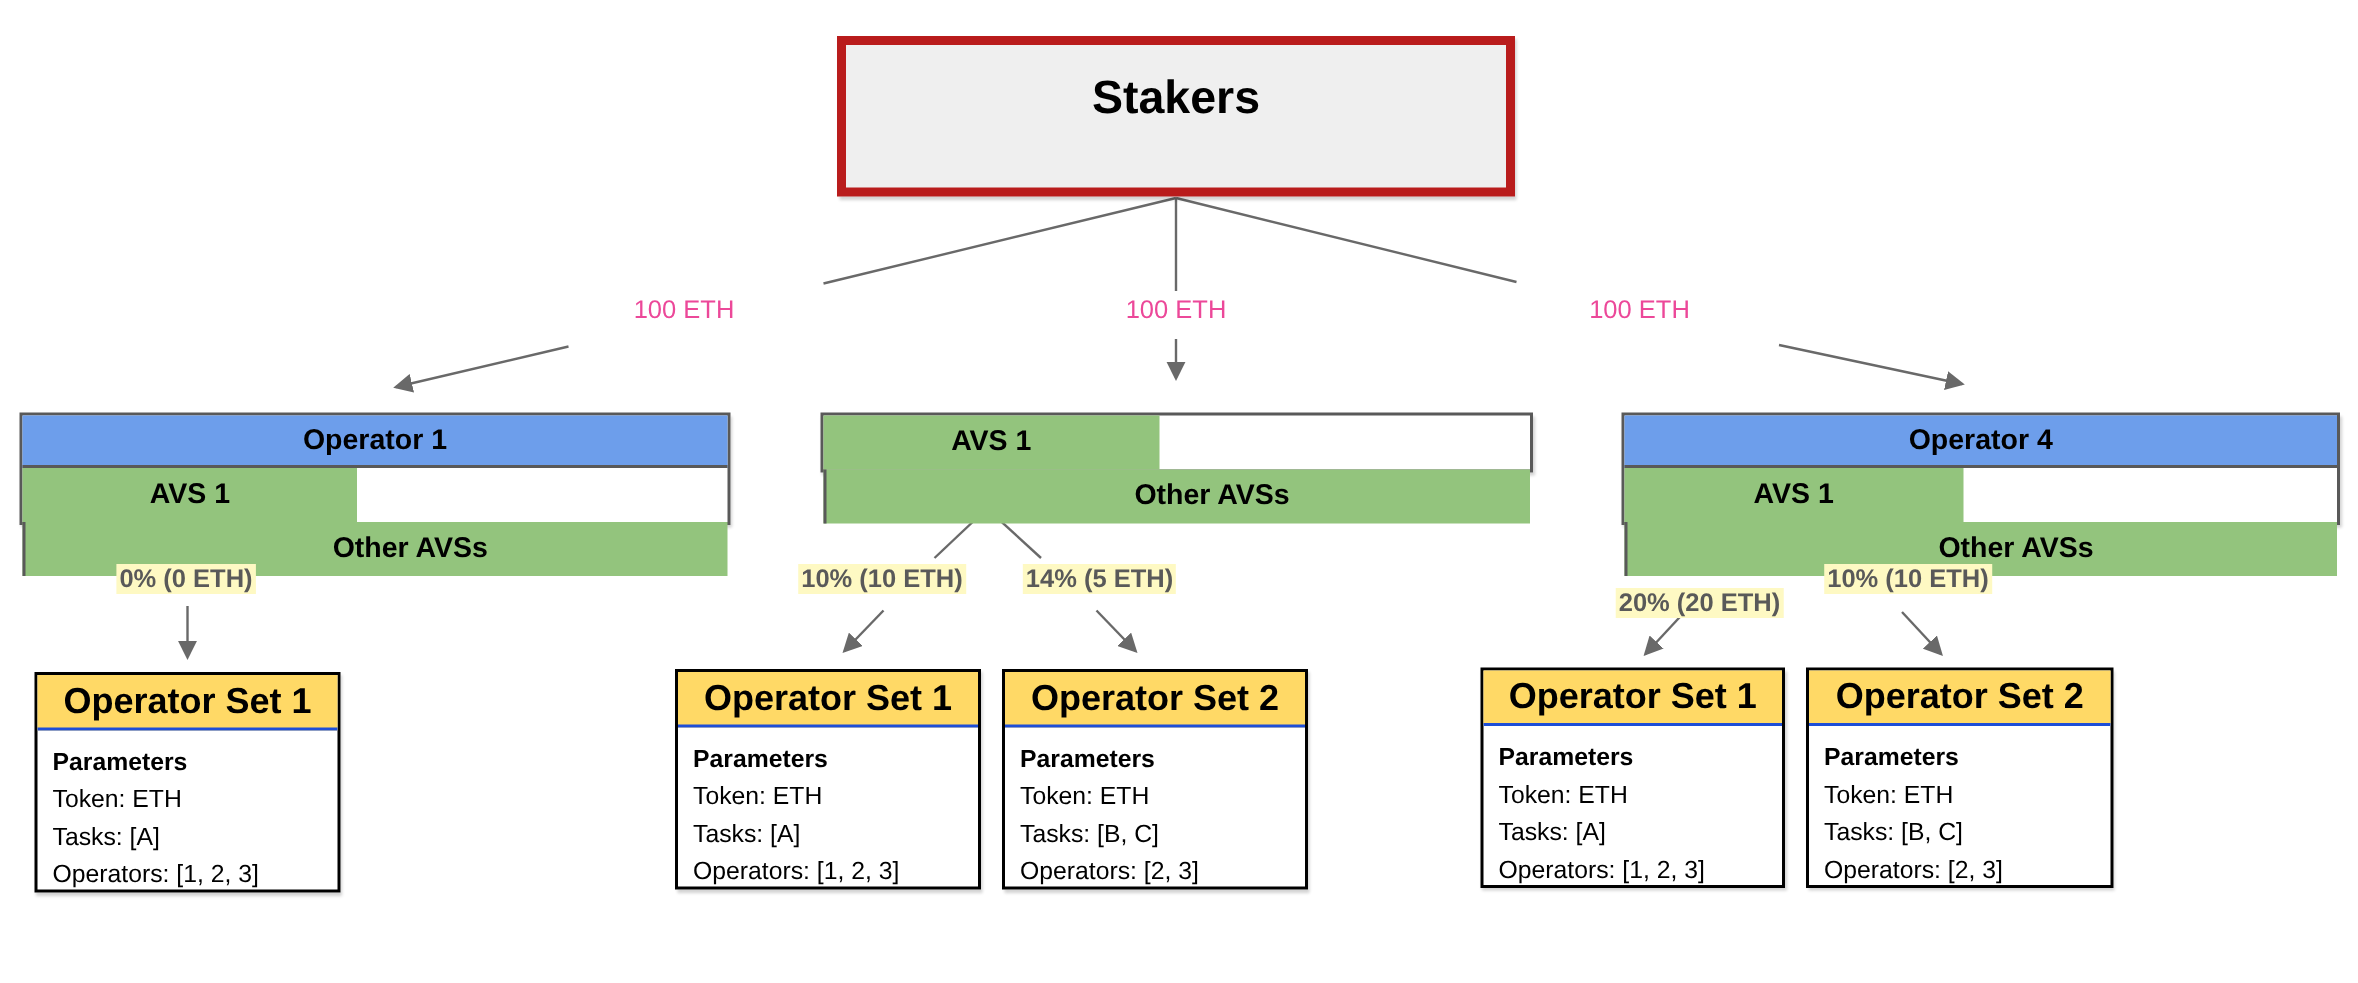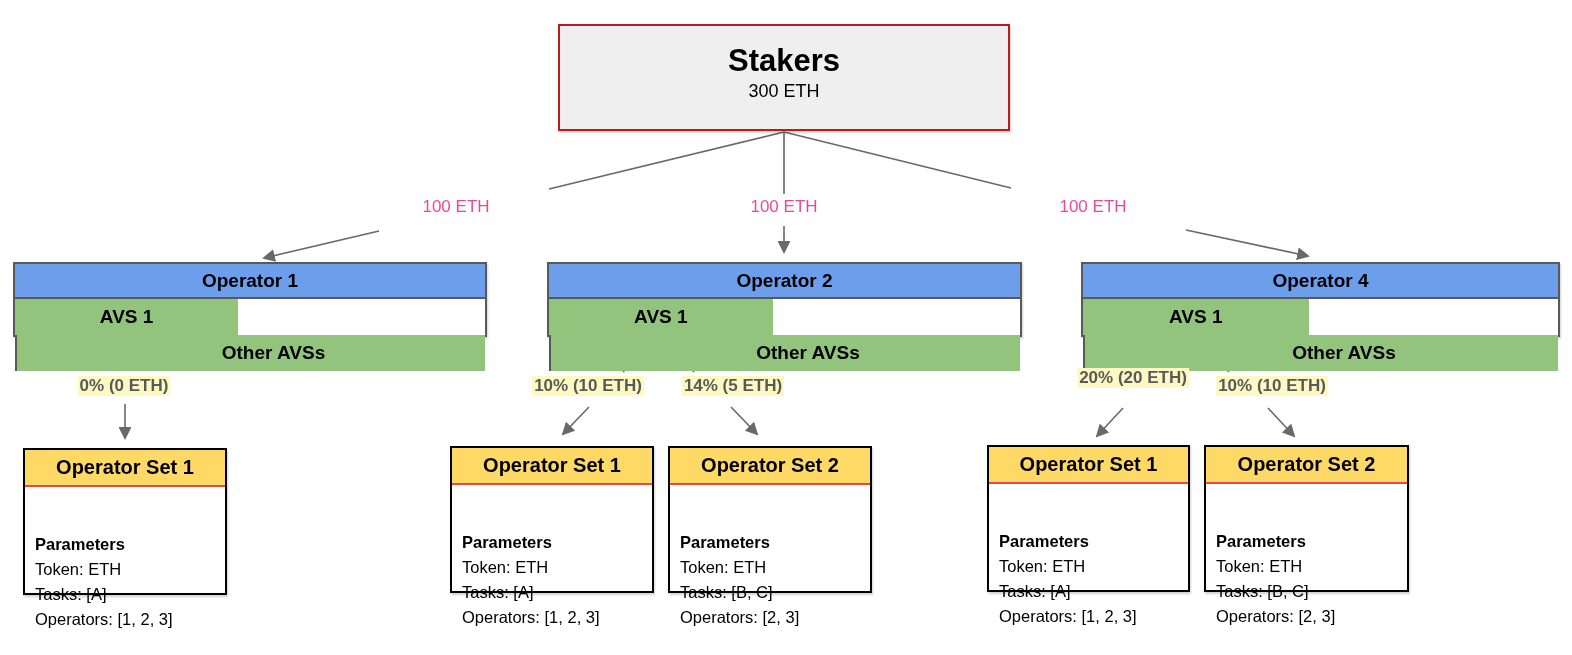--- a/index.html
+++ b/index.html
@@ -11,30 +11,30 @@
     color: #000;
     overflow: hidden;
   }
   svg.edges { position:absolute; left:0; top:0; width:1572px; height:655px; pointer-events:none; }
   svg.edges line { stroke: var(--line-gray, #696969); stroke-width: 1.6; }
 
   
   .stakers {
     position:absolute; left:558px; top:24px; width:452px; height:107px;
     background: var(--stakers-gray, #efefef);
-    border: 2px solid #b91c1c; box-sizing: border-box;
+    border: 6px solid #b91c1c; box-sizing: border-box;
     text-align:center;
     box-shadow: 1px 2px 2px rgba(0,0,0,0.18);
   }
   .stakers-title { font-size:31px; font-weight:bold; margin-top:17px; line-height:36px; }
   .stakers-amount { font-size:18px; line-height:24px; }
 
   
   .operator {
-    position:absolute; top:262px;
+    position:absolute; top:275px;
     border: 2px solid var(--border-dark, #595959); box-sizing: border-box;
     background:#fff;
     box-shadow: 1px 2px 2px rgba(0,0,0,0.18);
   }
   .op-title {
     background: var(--operator-blue, #6d9eeb);
     height:33px; line-height:33px;
     border-bottom: 2px solid var(--border-dark, #595959);
     text-align:center; font-size:19px; font-weight:bold;
   }
@@ -59,24 +59,24 @@
   }
 
   
   .opset {
     position:absolute; height:147px;
     background:#fff; border:2px solid #000; box-sizing:border-box;
     box-shadow: 1px 2px 2px rgba(0,0,0,0.18);
   }
   .opset-title {
     background: var(--set-yellow, #ffd966);
-    height:35px; line-height:35px; border-bottom:2px solid #ef4444;
-    text-align:center; font-size:20px; font-weight:bold;
-  }
-  .opset-body { padding:9px 10px 0; font-size:16.5px; line-height:25px;margin-top:36px; }
+    height:35px; line-height:35px; border-bottom:2px solid #1d4ed8;
+    text-align:center; font-size:24px; font-weight:bold;
+  }
+  .opset-body { padding:9px 10px 0; font-size:16.5px; line-height:25px; }
   .opset-heading { font-weight:bold; }
 </style>
 </head>
 <body>
 
 <div class="canvas">
 
   <svg class="edges" viewBox="0 0 1572 655">
     <defs>
       <marker id="arrow" viewBox="0 0 10 10" refX="8.5" refY="5" markerWidth="8" markerHeight="8" orient="auto-start-reverse">
@@ -116,55 +116,53 @@
       <line x1="1123" y1="408" x2="1097" y2="436" marker-end="url(#arrow)"></line>
     </g>
     <g>
       <line x1="1194" y1="339" x2="1229" y2="372"></line>
       <line x1="1268" y1="408" x2="1294" y2="436" marker-end="url(#arrow)"></line>
     </g>
   </svg>
 
   <div class="stakers">
     <div class="stakers-title">Stakers</div>
-    <div class="stakers-amount">300 ETH</div>
   </div>
 
   <div class="edge-label" style="left:456px; top:197px;">100 ETH</div>
   <div class="edge-label" style="left:784px; top:197px;">100 ETH</div>
   <div class="edge-label" style="left:1093px; top:197px;">100 ETH</div>
 
   <div class="operator" style="left:13px; width:474px;">
     <div class="op-title">Operator 1</div>
     <div class="op-row">
       <div class="avs-cell first">AVS 1</div>
       <div class="avs-cell other">Other AVSs</div>
     </div>
   </div>
 
   <div class="operator" style="left:547px; width:475px;">
-    <div class="op-title">Operator 2</div>
     <div class="op-row">
       <div class="avs-cell first">AVS 1</div>
       <div class="avs-cell other">Other AVSs</div>
     </div>
   </div>
 
   <div class="operator" style="left:1081px; width:479px;">
     <div class="op-title">Operator 4</div>
     <div class="op-row">
       <div class="avs-cell first">AVS 1</div>
       <div class="avs-cell other">Other AVSs</div>
     </div>
   </div>
 
   <div class="alloc-label" style="left:124px; top:376px;">0% (0 ETH)</div>
   <div class="alloc-label" style="left:588px; top:376px;">10% (10 ETH)</div>
   <div class="alloc-label" style="left:733px; top:376px;">14% (5 ETH)</div>
-  <div class="alloc-label" style="left:1133px; top:368px;">20% (20 ETH)</div>
+  <div class="alloc-label" style="left:1133px; top:392px;">20% (20 ETH)</div>
   <div class="alloc-label" style="left:1272px; top:376px;">10% (10 ETH)</div>
 
   <div class="opset" style="left:23px; top:448px; width:204px;">
     <div class="opset-title">Operator Set 1</div>
     <div class="opset-body">
       <div class="opset-heading">Parameters</div>
       <div>Token: ETH</div>
       <div>Tasks: [A]</div>
       <div>Operators: [1, 2, 3]</div>
     </div>

